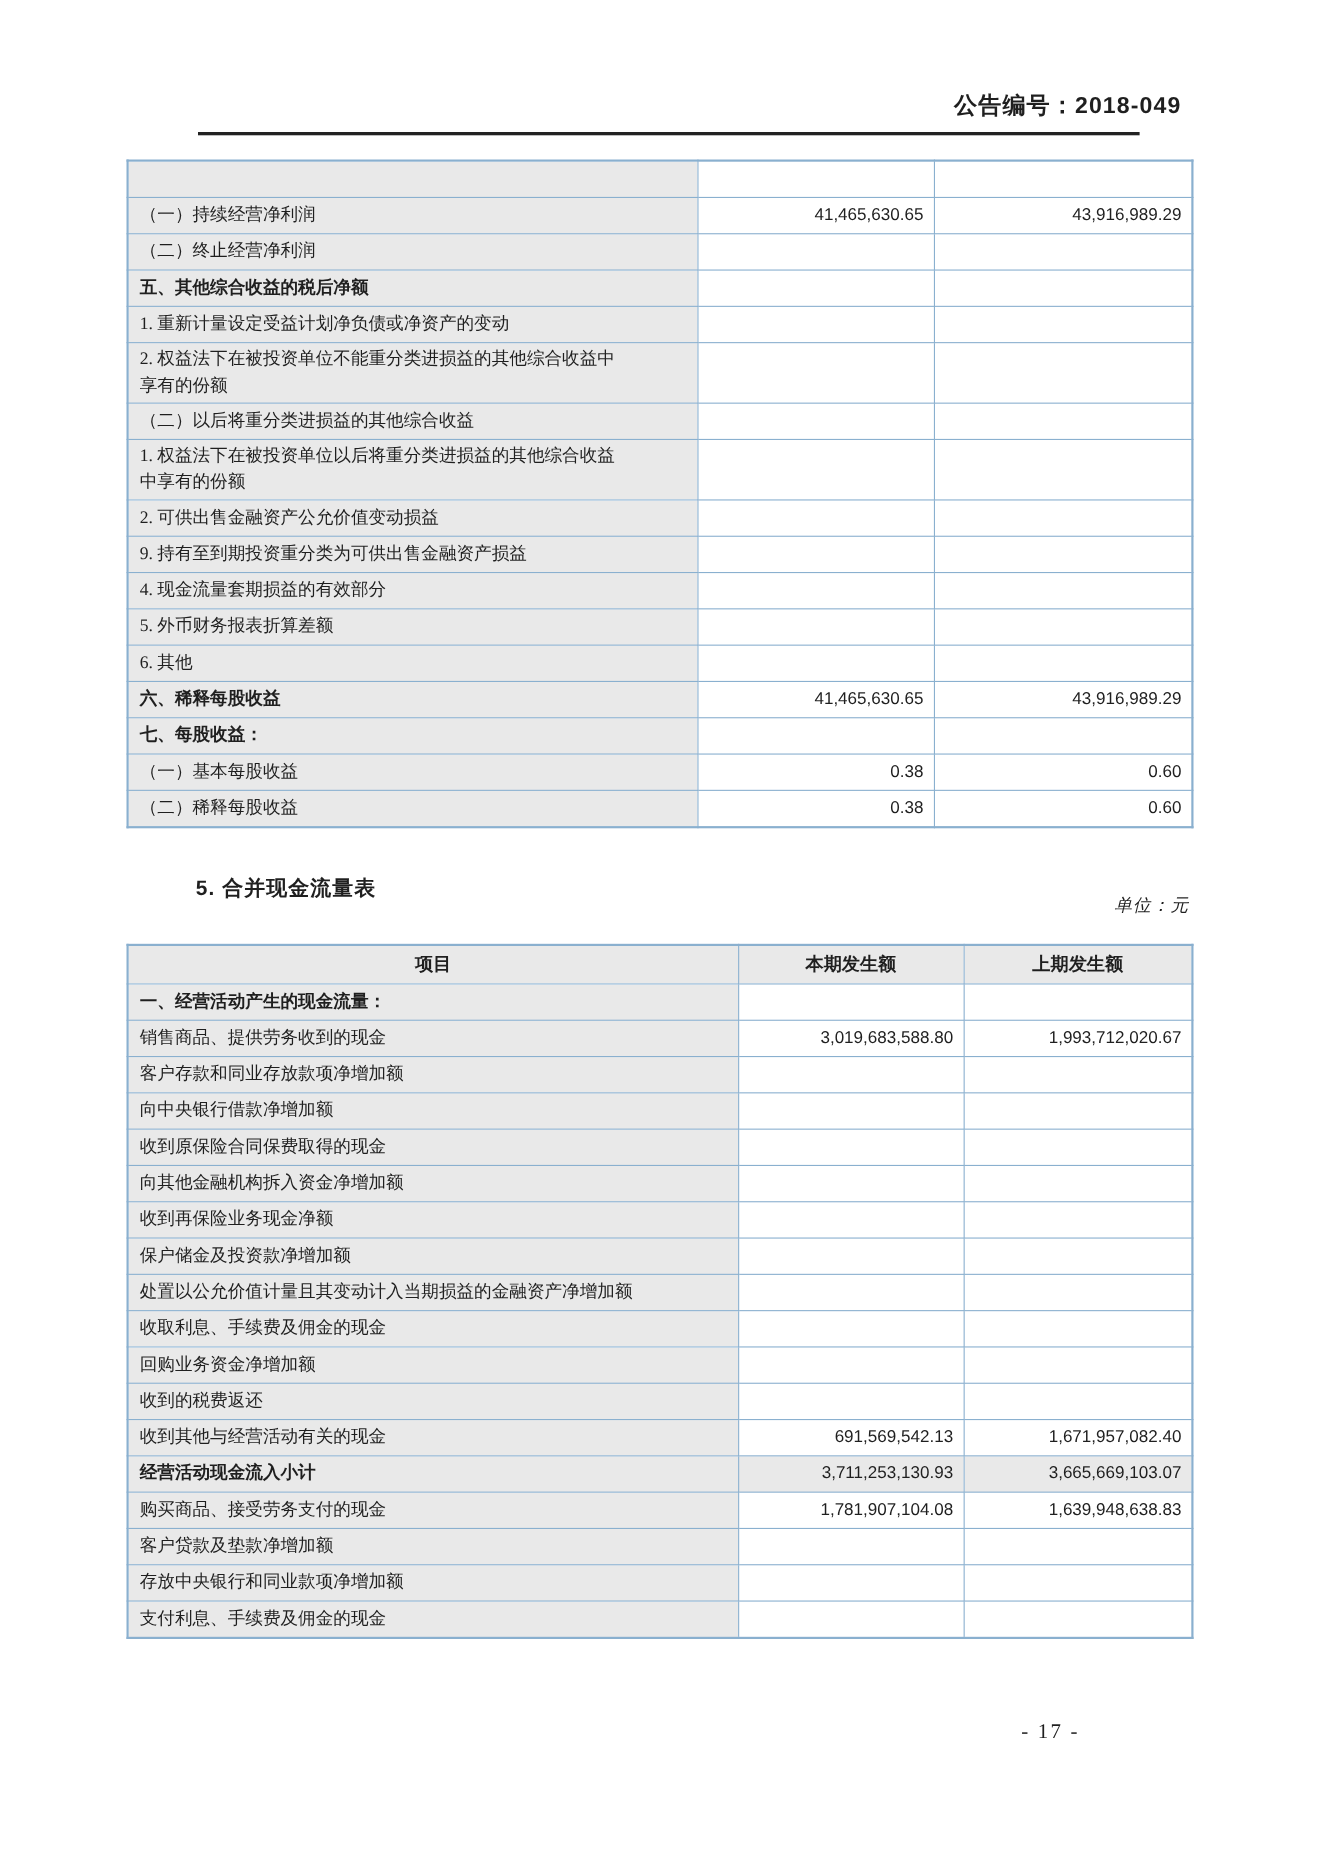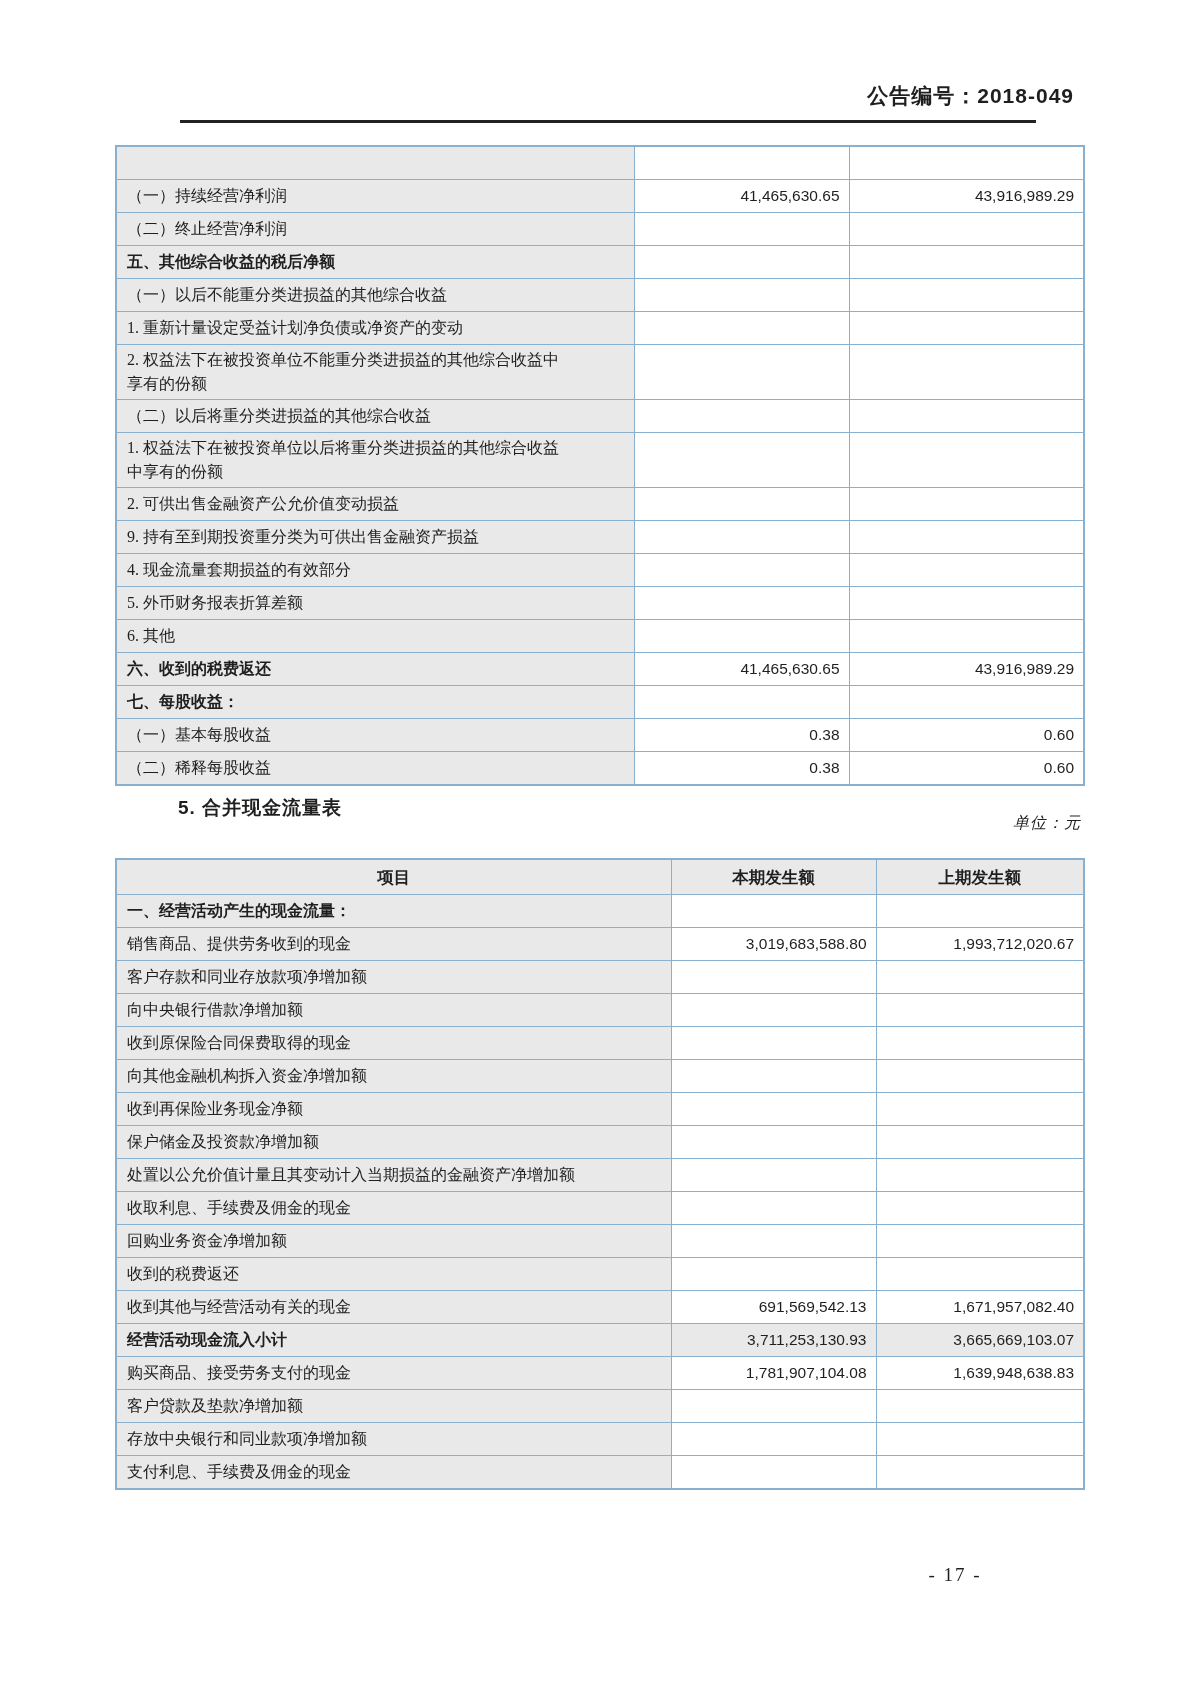--- a/index.html
+++ b/index.html
@@ -107,25 +107,20 @@
           <td class="c-label">（二）终止经营净利润</td>
           <td class="c-num"></td>
           <td class="c-num"></td>
         </tr>
         <tr class="row-section">
           <td class="c-label">五、其他综合收益的税后净额</td>
           <td class="c-num"></td>
           <td class="c-num"></td>
         </tr>
         <tr>
-          <td class="c-label">（一）以后不能重分类进损益的其他综合收益</td>
-          <td class="c-num"></td>
-          <td class="c-num"></td>
-        </tr>
-        <tr>
           <td class="c-label">1. 重新计量设定受益计划净负债或净资产的变动</td>
           <td class="c-num"></td>
           <td class="c-num"></td>
         </tr>
         <tr>
           <td class="c-label">2. 权益法下在被投资单位不能重分类进损益的其他综合收益中
 享有的份额</td>
           <td class="c-num"></td>
           <td class="c-num"></td>
         </tr>
@@ -159,21 +154,21 @@
           <td class="c-label">5. 外币财务报表折算差额</td>
           <td class="c-num"></td>
           <td class="c-num"></td>
         </tr>
         <tr>
           <td class="c-label">6. 其他</td>
           <td class="c-num"></td>
           <td class="c-num"></td>
         </tr>
         <tr class="row-section">
-          <td class="c-label">六、收到的税费返还</td>
+          <td class="c-label">六、稀释每股收益</td>
           <td class="c-num">41,465,630.65</td>
           <td class="c-num">43,916,989.29</td>
         </tr>
         <tr class="row-section">
           <td class="c-label">七、每股收益：</td>
           <td class="c-num"></td>
           <td class="c-num"></td>
         </tr>
         <tr>
           <td class="c-label">（一）基本每股收益</td>

